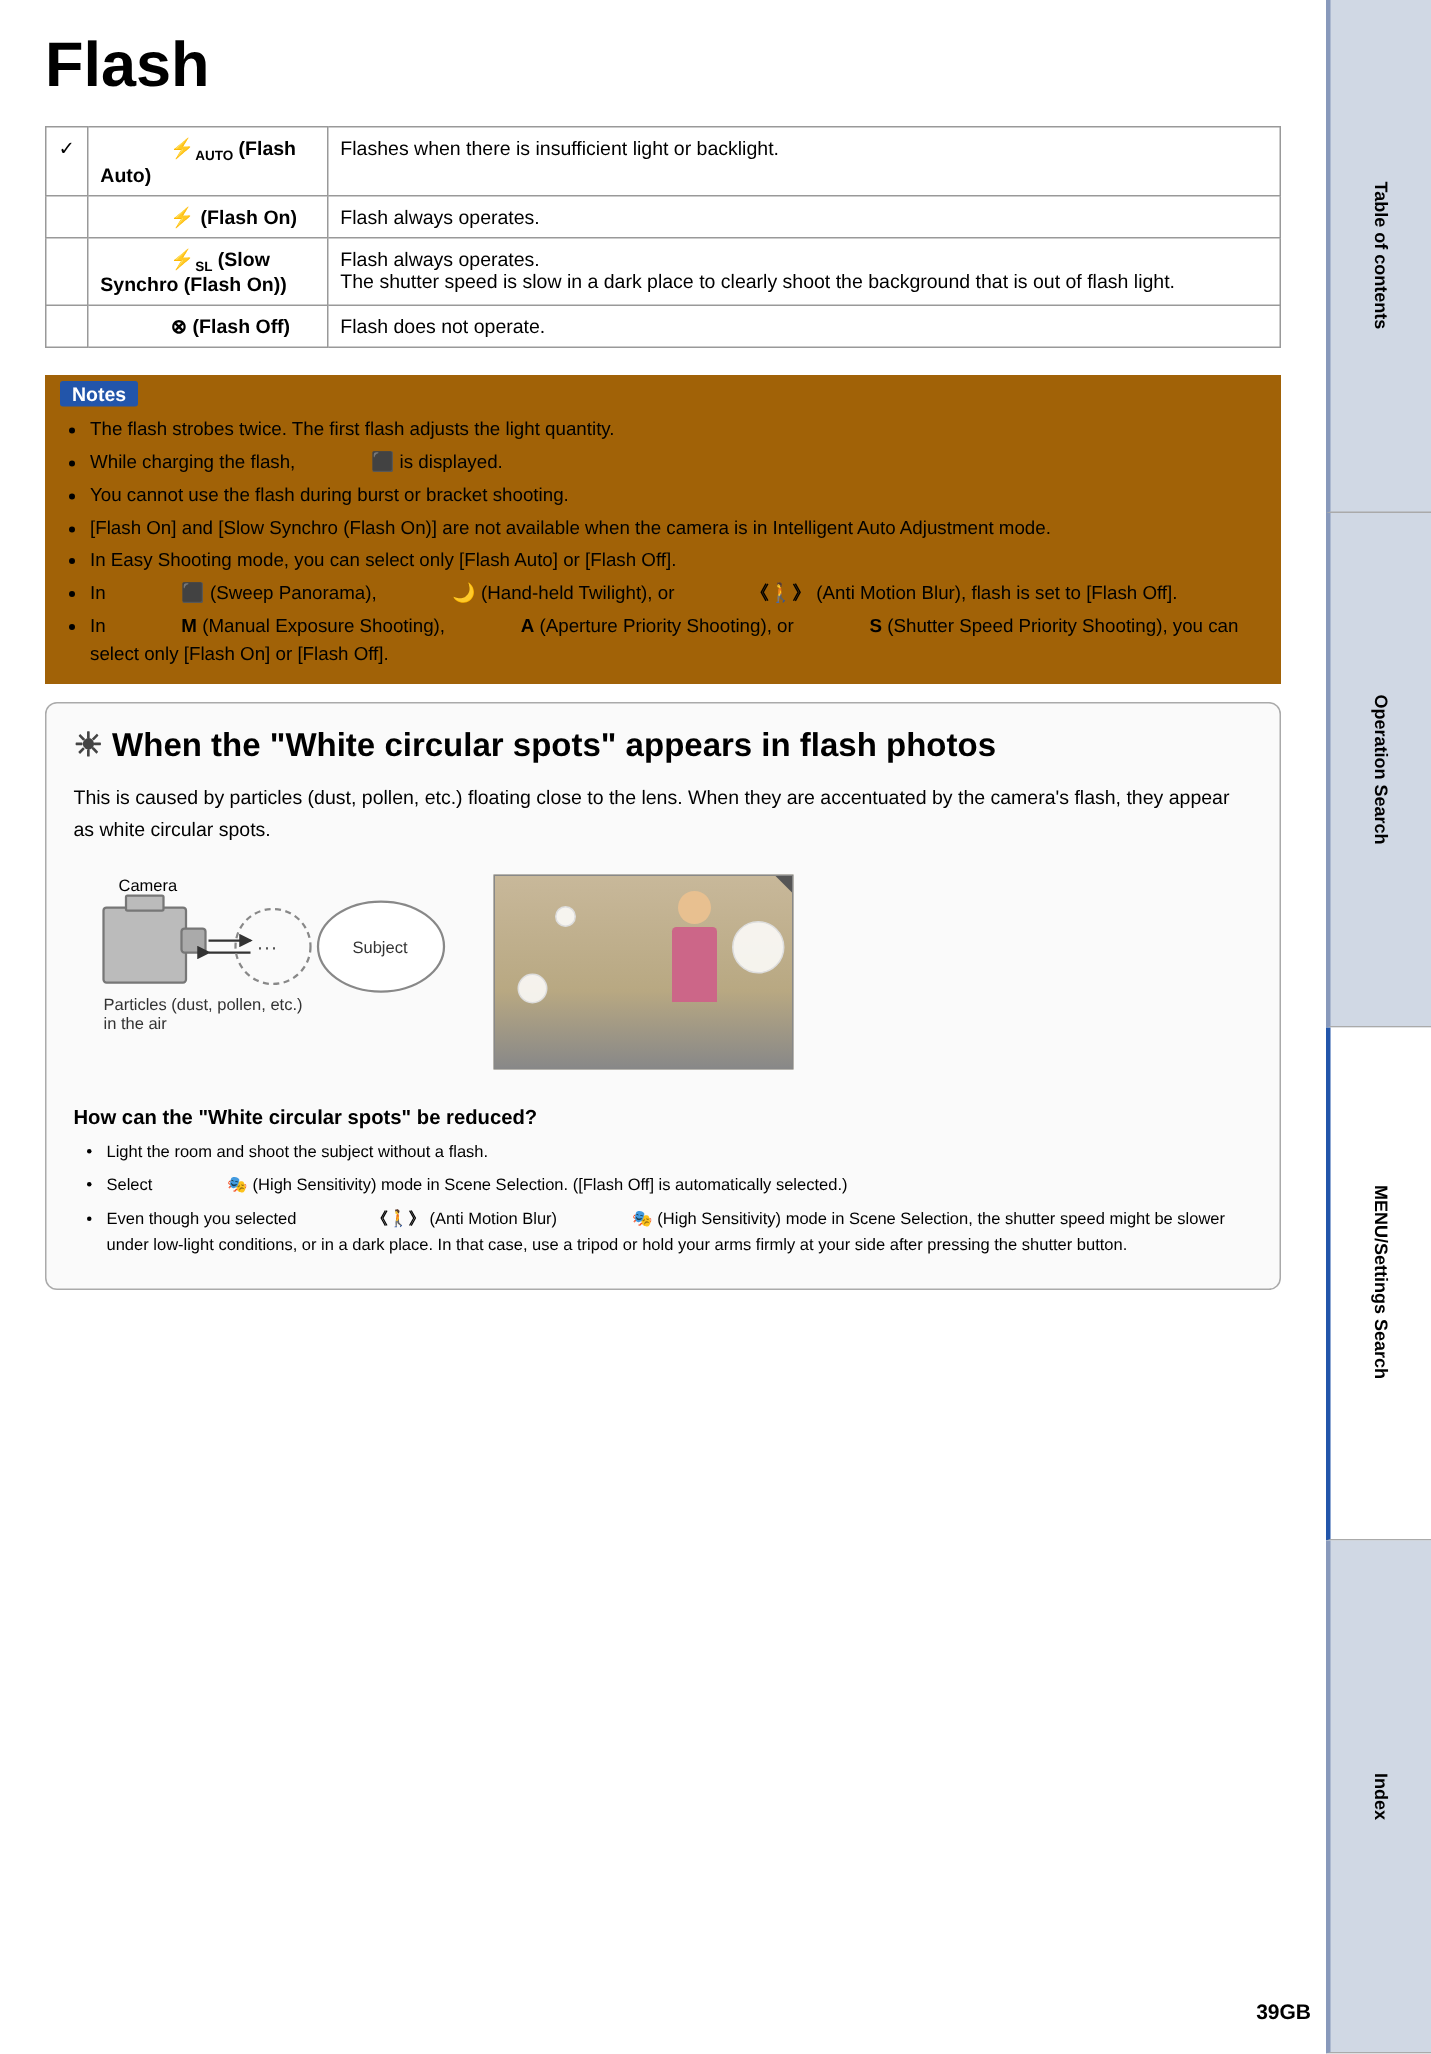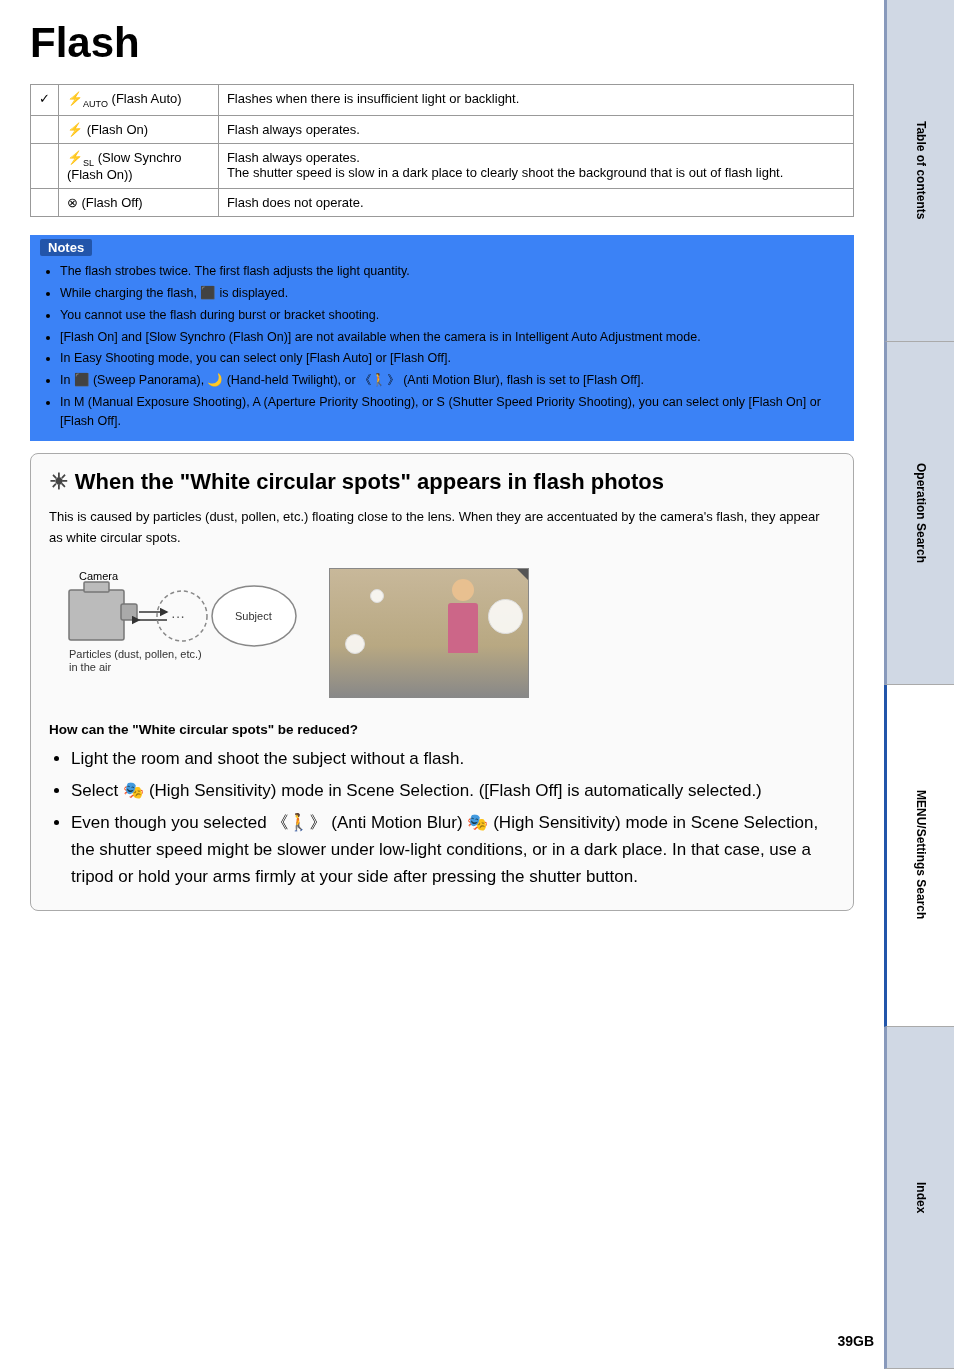--- a/index.html
+++ b/index.html
@@ -51,21 +51,21 @@
       width: 24px;
       text-align: center;
     }
     .flash-table .mode-col {
       width: 160px;
       font-weight: bold;
     }
 
     
     .notes-box {
-      background: #3b82f6;
+      background: #a16207;
       border: none;
       padding: 4px 10px 8px 10px;
       margin-bottom: 12px;
     }
     .notes-label {
       display: inline-block;
       background: #2255aa;
       color: #fff;
       font-weight: bold;
       font-size: 13px;
@@ -195,21 +195,21 @@
       font-weight: bold;
       font-size: 13.5px;
       margin-bottom: 8px;
     }
     .reduce-section ul {
       list-style: disc;
       padding-left: 22px;
     }
     .reduce-section ul li {
       margin-bottom: 5px;
-      font-size: 17px;
+      font-size: 11px;
       line-height: 1.6;
     }
 
     
     .sidebar {
       position: absolute;
       top: 0;
       right: 0;
       width: 70px;
       height: 100%;
@@ -243,21 +243,21 @@
     
     .page-number {
       position: absolute;
       bottom: 20px;
       right: 80px;
       font-size: 14px;
       font-weight: bold;
     }
 
     
-    strong { font-weight: normal; }
+    strong { font-weight: bold; margin-left: 47px; }
   </style>
 </head>
 <body>
 
 <div class="sidebar">
   <div class="sidebar-tab">
     <span>Table of contents</span>
   </div>
   <div class="sidebar-tab">
     <span>Operation Search</span>

